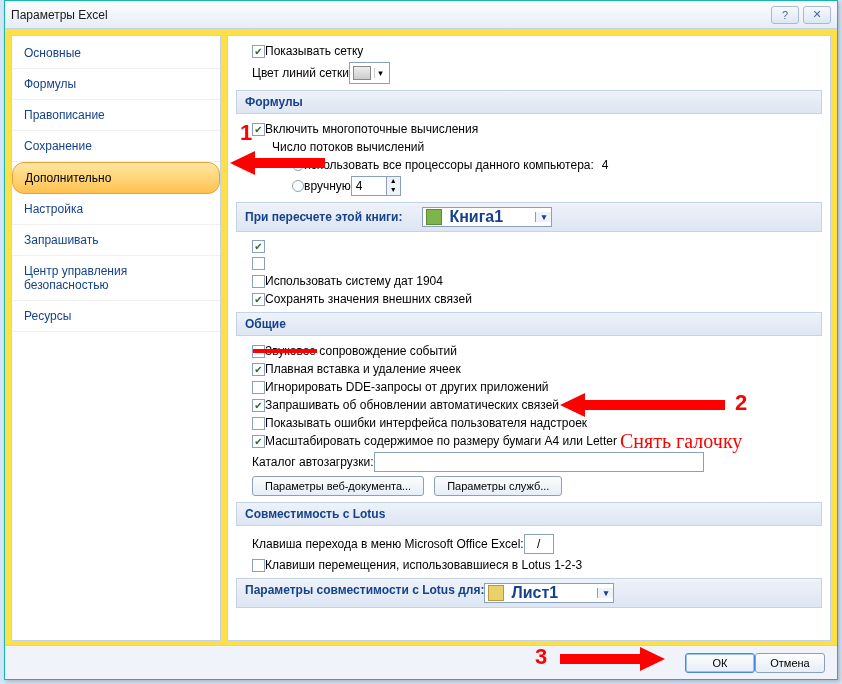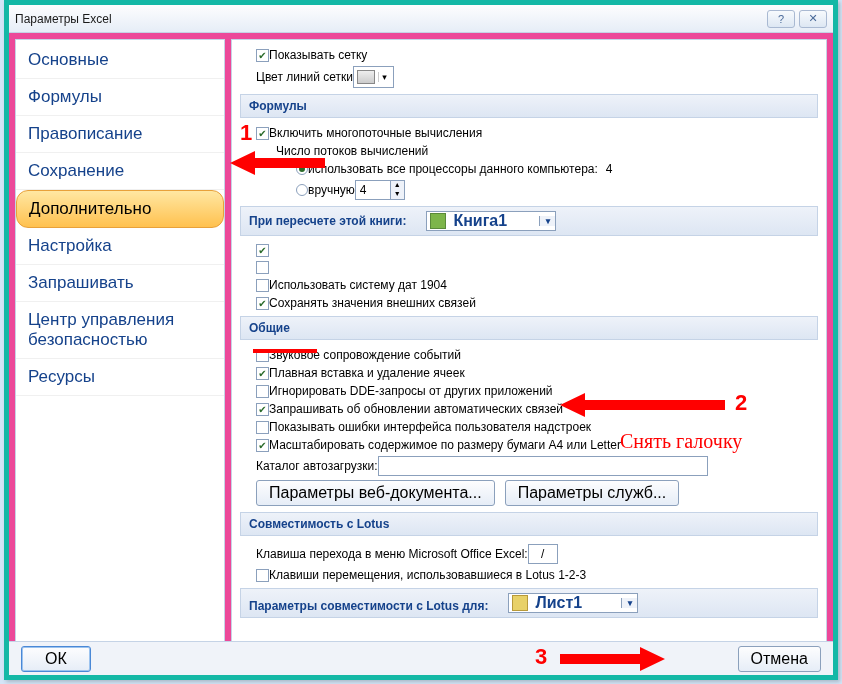--- a/index.html
+++ b/index.html
@@ -1,20 +1,20 @@
 <!DOCTYPE html>
 <html><head>
 <meta charset="utf-8">
 <style>
 * { box-sizing: border-box; font-family: 'Segoe UI', Tahoma, sans-serif; }
 body { margin: 0; background: #d4e5f7; width: 842px; height: 684px; position: relative; overflow: hidden; }
 
 .window {
   position: absolute; left: 4px; top: 0; width: 834px; height: 680px;
-  background: #ec4899; border: 5px solid #14b8a6;
+  background: #fde047; border: 1px solid #14b8a6;
   box-shadow: 2px 2px 4px rgba(0,0,0,0.2);
 }
 .titlebar {
   height: 28px; background: linear-gradient(#fdfdfe, #e6edf7);
   border-bottom: 1px solid #c5d3e6; display: flex; align-items: center;
   padding: 0 6px; font-size: 12px; color: #1a1a1a;
 }
 .titlebar-text { flex: 1; }
 .titlebar-btns { display: flex; gap: 4px; }
 .titlebar-btn {
@@ -22,21 +22,21 @@
   background: linear-gradient(#f7fafd,#dde7f3); font-size: 11px;
   display: flex; align-items: center; justify-content: center; color: #4a6a99;
 }
 
 .body { display: flex; height: 618px; padding: 6px; gap: 6px; }
 
 .sidebar {
   width: 210px; border: 1px solid #c5d3e6; background: #fff; padding: 2px 0;
 }
 .side-item {
-  padding: 8px 12px; font-size: 17px; color: #15428b; cursor: pointer;
+  padding: 8px 12px; font-size: 12px; color: #15428b; cursor: pointer;
   border-bottom: 1px solid #f0f0f0;
 }
 .side-item.selected {
   background: linear-gradient(#ffe7a2,#ffc14f);
   color: #000; border: 1px solid #e8a13a; border-radius: 12px;
 }
 
 .content {
   flex: 1; border: 1px solid #c5d3e6; overflow-y: scroll; position: relative;
   font-size: 12px; color: #000; background: #fff;
@@ -68,28 +68,28 @@
 .spin { border:1px solid #8ba0bc; width:50px; height:20px; display:flex; }
 .spin .val { flex:1; padding:0 4px; line-height:18px; }
 .spin .btns { width:14px; display:flex; flex-direction:column; }
 .spin .btns div { flex:1; border-left:1px solid #8ba0bc; background:#eef2f9; font-size:7px; text-align:center; }
 
 .txtfield { border:1px solid #8ba0bc; height:20px; background:#fff; }
 
 .btn {
   border: 1px solid #8ba0bc; border-radius: 3px;
   background: linear-gradient(#fdfdfe,#e6edf7); padding: 3px 12px;
-  font-size: 16px; color: #000; display:inline-block;
+  font-size: 11px; color: #000; display:inline-block;
 }
 .btn.default { border: 1px solid #4a88d6; box-shadow: 0 0 0 1px #9cc3ef inset; }
 
 .footer {
   position: absolute; bottom: 0; left: 0; right: 0; height: 34px;
   border-top: 1px solid #c5d3e6; background: #f0f3f9;
-  display: flex; justify-content: space-between; align-items: center; gap: 8px; padding: 0 12px;
+  display: flex; justify-content: flex-end; align-items: center; padding: 0 12px;
 }
 
 .color-btn { display:inline-flex; border:1px solid #8ba0bc; height:22px; align-items:center; padding:0 3px; background:#fff; }
 .color-btn .sw { width:18px; height:14px; border:1px solid #888; background:linear-gradient(#eee,#ccc); }
 .color-btn .drop { width:12px; text-align:center; font-size:9px; border-left:1px solid #ccc; margin-left:3px; }
 
 
 .anno { position: absolute; pointer-events: none; z-index: 50; }
 .red-num { color:#ff0000; font-size: 22px; font-weight: bold; font-family: Arial; }
 .red-text { color:#ff0000; font-size: 20px; font-family: 'Times New Roman', serif; }
@@ -226,21 +226,21 @@
 
         <div class="row">
           <span>Клавиша перехода в меню Microsoft Office Excel:</span>
           <span class="txtfield" style="width:30px;text-align:center;line-height:18px">/</span>
         </div>
         <div class="row">
           <span class="check"></span>
           <span>Клавиши перемещения, использовавшиеся в Lotus 1-2-3</span>
         </div>
 
-        <div class="section-hdr" style="display:flex;align-items:flex-end;gap:20px">
+        <div class="section-hdr" style="display:flex;align-items:flex-start;gap:0">
           <span>Параметры совместимости с Lotus для:</span>
           <span class="combo">
             <span class="ico" style="background:#e8d168;border-color:#b89a3a"></span>
             <span class="txt">Лист1</span>
             <span class="drop">▾</span>
           </span>
         </div>
 
       </div>
     </div>

